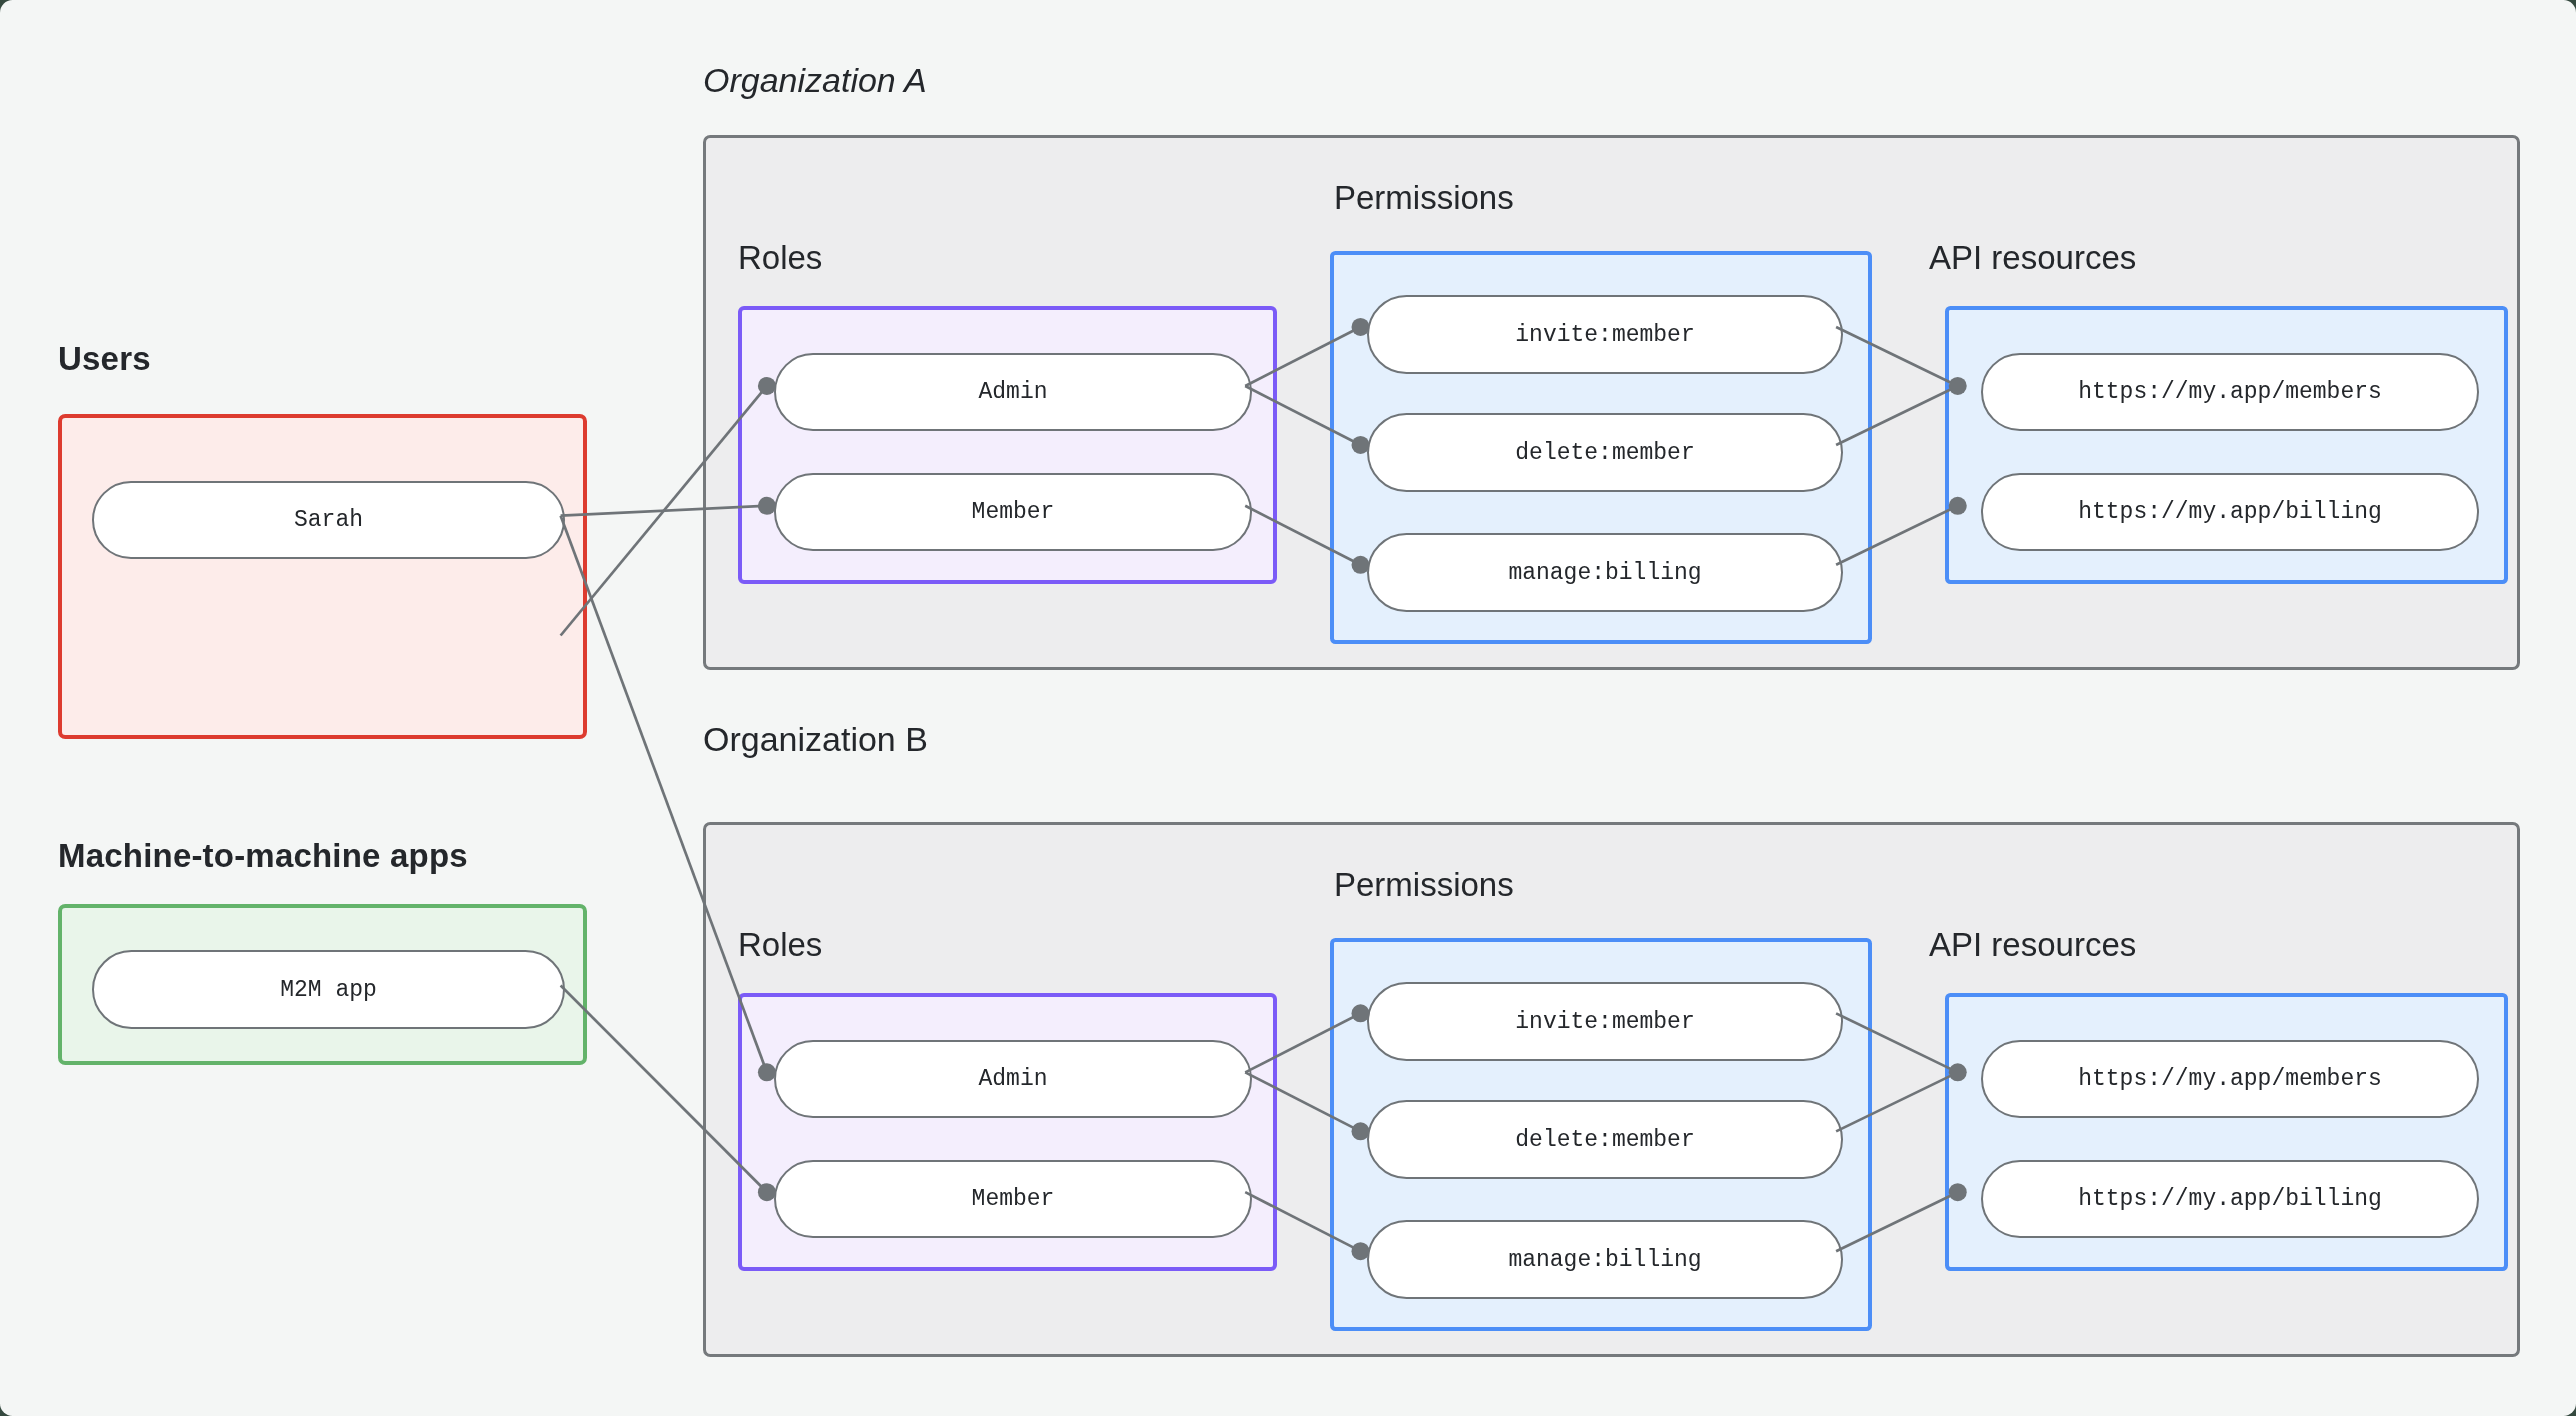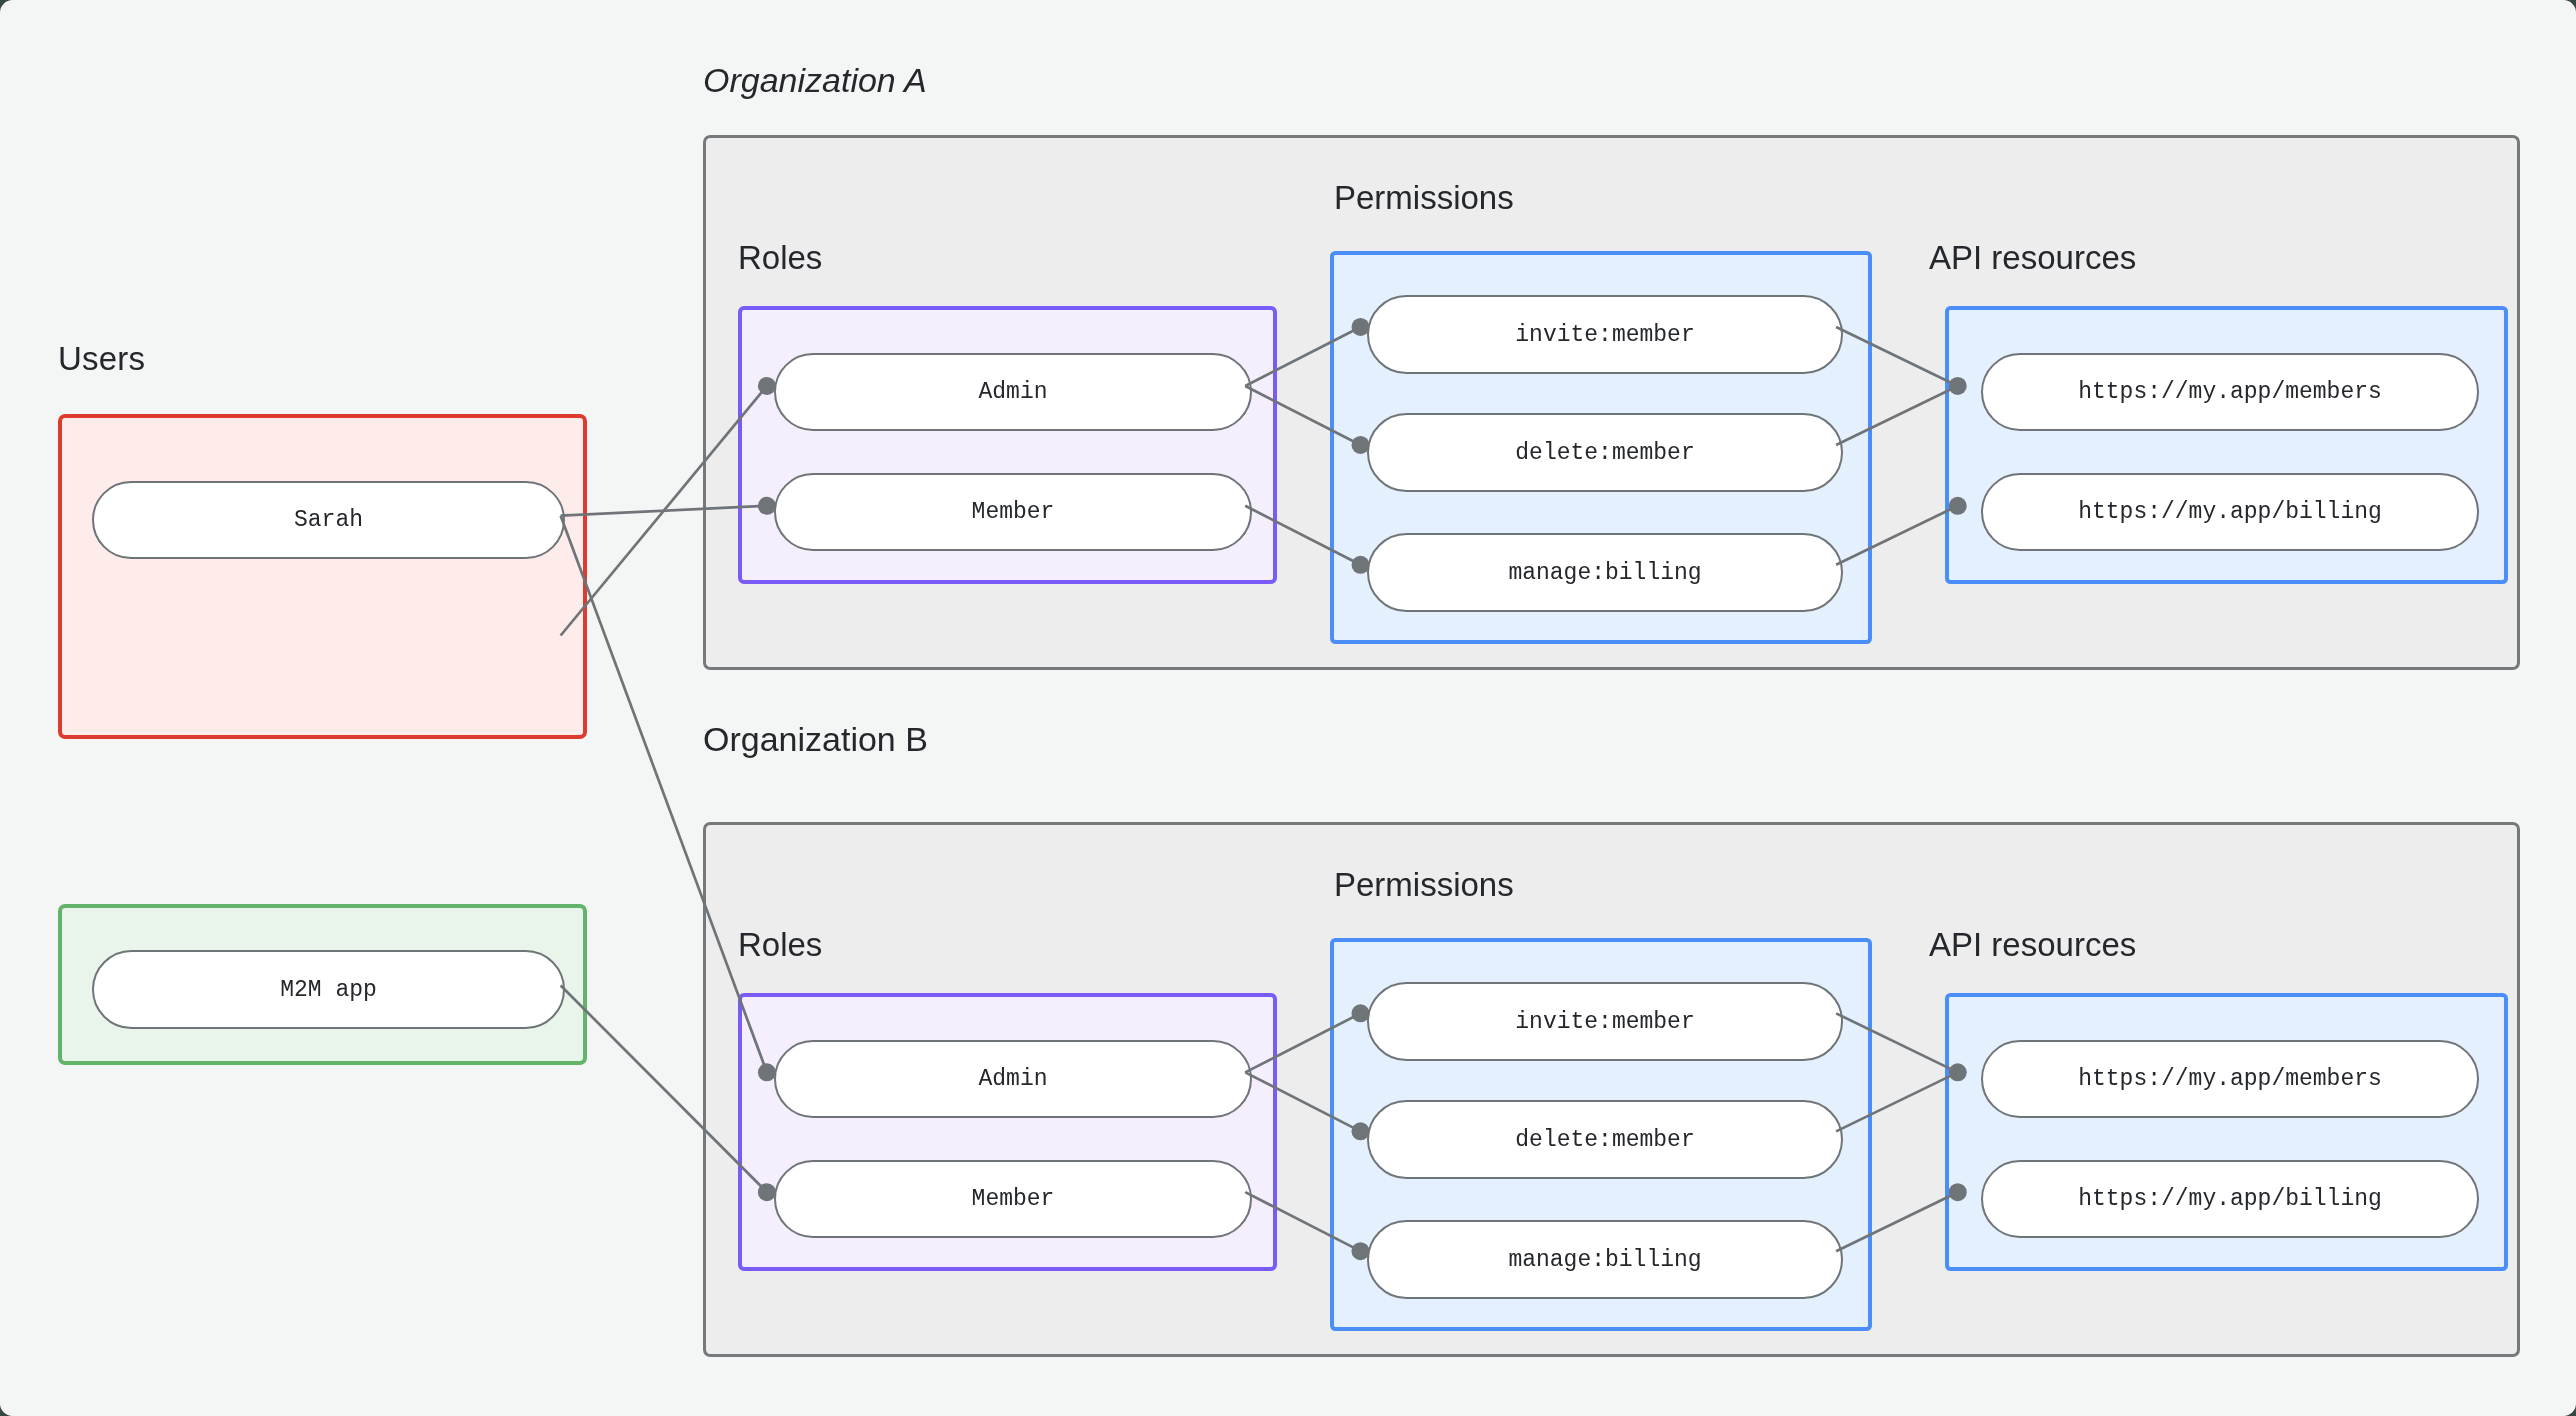--- a/index.html
+++ b/index.html
@@ -13,21 +13,21 @@
     width: 2576px;
     height: 1416px;
     background: var(--canvas-bg, #f4f6f5);
     border-radius: 12.6px;
     overflow: hidden;
     color: var(--text, #24272b);
   }
   .section-label {
     position: absolute;
     font-size: 33px;
-    font-weight: 400;
+    font-weight: 700;
     color: var(--text, #24272b);
     white-space: nowrap;
     letter-spacing: 0.2px;
   }
   .org-title {
     position: absolute;
     font-size: 34px;
     font-weight: 500;
     color: var(--text, #24272b);
     white-space: nowrap;
@@ -84,20 +84,21 @@
 </head>
 <body>
 
 <div class="canvas">
 
   <div class="section-label" style="left:58px; top:340px;">Users</div>
   <div class="group-box users-box" style="left:58px; top:414px; width:529px; height:325px;">
     <div class="pill" style="left:30px; top:63px; width:473px; height:78px;">Sarah</div>
   </div>
 
+  <div class="section-label" style="left:58px; top:837px;">Machine-to-machine apps</div>
   <div class="group-box m2m-box" style="left:58px; top:904px; width:529px; height:161px;">
     <div class="pill" style="left:30px; top:42px; width:473px; height:79px;">M2M app</div>
   </div>
 
   <div class="org-title" style="left:703px; top:61px;font-style:italic;">Organization A</div>
   <div class="org-box" style="left:703px; top:135px;">
     <div class="inner-label" style="left:32px; top:101px;">Roles</div>
     <div class="inner-label" style="left:628px; top:41px;">Permissions</div>
     <div class="inner-label" style="left:1223px; top:101px;">API resources</div>
 

